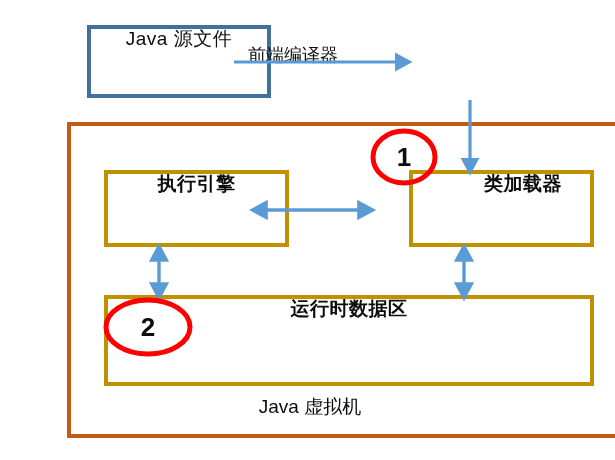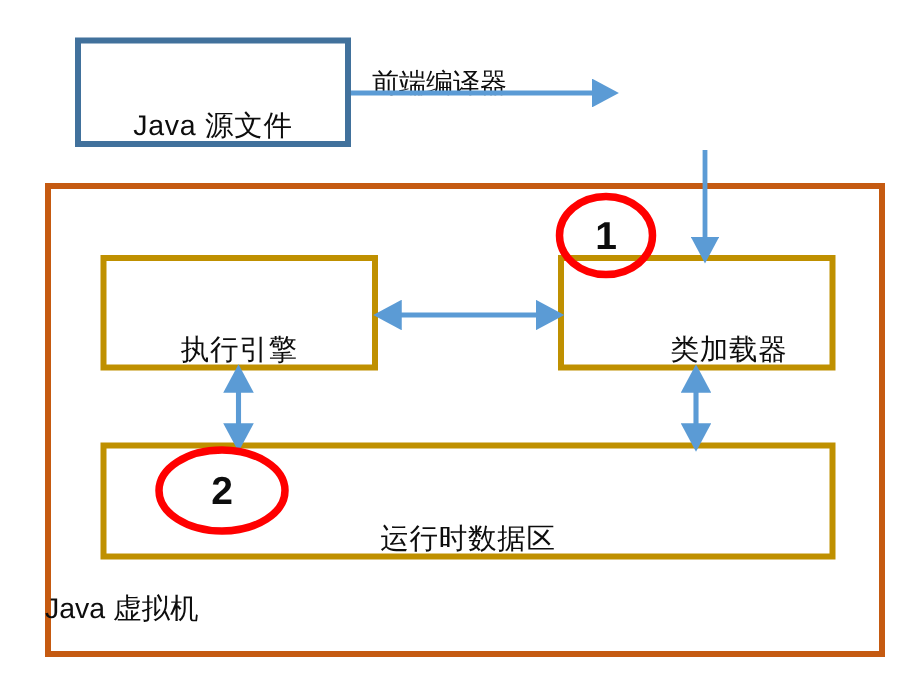--- a/index.html
+++ b/index.html
@@ -13,29 +13,31 @@
     height: 460px;
     background: #ffffff;
     font-family: "Liberation Sans", "DejaVu Sans", sans-serif;
     overflow: hidden;
   }
   .box {
     position: absolute;
     box-sizing: border-box;
     background: #ffffff;
     display: flex;
-    align-items: flex-end;
+    align-items: flex-start;
     justify-content: center;
     text-align: center;
+    margin-left: 37px;
   }
   .box-blue {
     border: 4px solid #41719C;
   }
   .box-gold {
     border: 4px solid #BF9000;
+    font-weight: bold;
   }
   .box-orange {
     border: 4px solid #C55A11;
     background: transparent;
   }
   .box-label {
     font-size: 19px;
     color: #0d0d0d;
     letter-spacing: 0.5px;
     line-height: 1;
@@ -46,20 +48,21 @@
     font-size: 18px;
     color: #0d0d0d;
     white-space: nowrap;
     line-height: 1;
   }
   .jvm-caption {
     position: absolute;
     font-size: 19px;
     color: #0d0d0d;
     white-space: nowrap;
+    text-align: center;
     line-height: 1;
   }
   svg.overlay {
     position: absolute;
     left: 0;
     top: 0;
     width: 615px;
     height: 460px;
     pointer-events: none;
   }
@@ -89,21 +92,21 @@
   <div class="box box-orange" style="left:30px; top:122px; width:560px; height:316px;"></div>
 
   <div class="box box-gold" style="left:67px; top:170px; width:185px; height:77px;">
     <span class="box-label">执行引擎</span>
   </div>
 
   <div class="box box-gold" style="left:372px; top:170px; width:185px; height:77px;padding-left:43px;">
     <span class="box-label">类加载器</span>
   </div>
 
-  <div class="box box-gold" style="left:67px; top:295px; width:490px; height:78px;">
+  <div class="box box-gold" style="left:67px; top:295px; width:490px; height:91px;">
     <span class="box-label">运行时数据区</span>
   </div>
 
   <div class="jvm-caption" style="left:30px; top:397px; width:560px;">Java 虚拟机</div>
 
   <svg class="overlay" viewBox="0 0 615 460">
     <defs>
       <marker id="ah-end" markerWidth="6" markerHeight="6" refX="2.6" refY="3" orient="auto" markerUnits="strokeWidth">
         <path d="M0,0 L5.6,3 L0,6 z" fill="#5B9BD5"></path>
       </marker>

